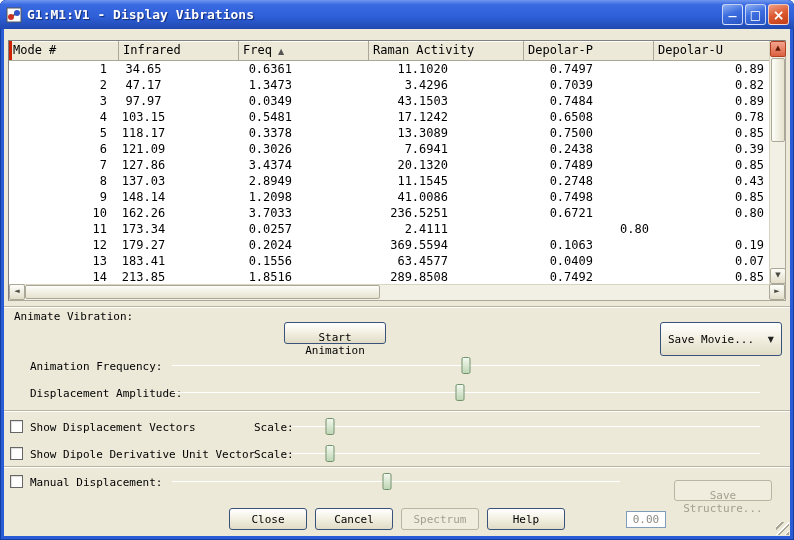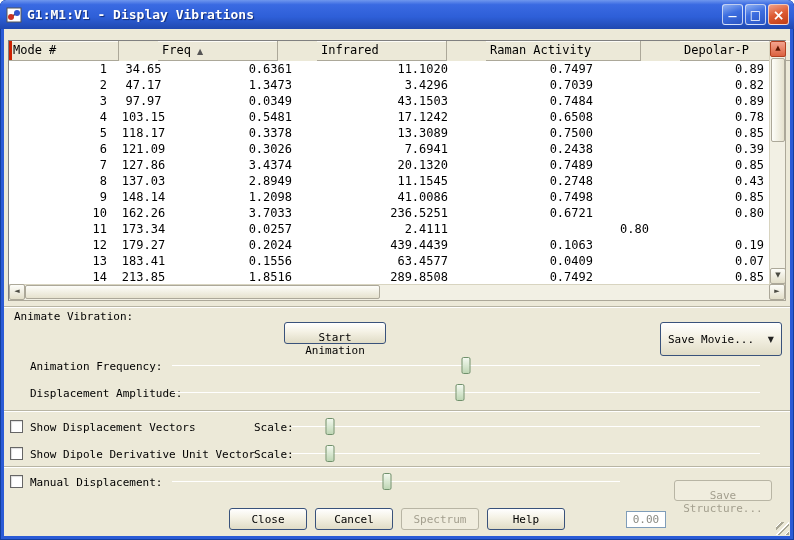--- a/index.html
+++ b/index.html
@@ -44,21 +44,20 @@
   }
   
   .tablewrap {
     position:absolute; left:4px; top:11px; width:778px; height:261px;
     background:#fff; border:1px solid; border-color:#808080 #ACA899 #ACA899 #808080;
   }
   .thead {
     position:absolute; left:0; top:0; right:16px; height:20px;
     display:grid; grid-template-columns:110px 120px 130px 155px 130px 1fr;
     background:#ECE9D8;
-    gap:39px;
   }
   .th {
     border-right:1px solid #ACA899; border-bottom:1px solid #ACA899;
     box-shadow:inset 0 1px 0 #FDFCF7;
     font-size:12px; line-height:19px; padding-left:4px;
     white-space:nowrap; overflow:hidden;
   }
   .th:last-child { border-right:none; }
   .sort { font-size:8px; color:#555; margin-left:6px; font-family:"DejaVu Sans",sans-serif; }
   .tbody { position:absolute; left:0; top:20px; right:16px; height:224px; overflow:hidden; background:#fff; }
@@ -168,22 +167,22 @@
       <span class="wbtn max">□</span>
       <span class="wbtn close">×</span>
     </span>
   </div>
 
   <div class="content">
 
     <div class="tablewrap">
       <div class="thead">
         <div class="th"><span>Mode #</span></div>
+        <div class="th"><span>Infrared</span></div>
         <div class="th"><span>Freq</span><span class="sort">▲</span></div>
-        <div class="th"><span>Infrared</span></div>
         <div class="th"><span>Raman Activity</span></div>
         <div class="th"><span>Depolar-P</span></div>
         <div class="th"><span>Depolar-U</span></div>
       </div>
       <div class="tbody">
           <div class="tr">
     <div class="td c1">1</div>
     <div class="td c2">34.65</div>
     <div class="td c3">0.6361</div>
     <div class="td c4">11.1020</div>
@@ -266,21 +265,21 @@
     <div class="td c1">11</div>
     <div class="td c2">173.34</div>
     <div class="td c3">0.0257</div>
     <div class="td c4">2.4111</div>
     <div class="td c6">0.80</div>
   </div>
           <div class="tr">
     <div class="td c1">12</div>
     <div class="td c2">179.27</div>
     <div class="td c3">0.2024</div>
-    <div class="td c4">439.4439</div>
+    <div class="td c4">369.5594</div>
     <div class="td c5">0.1063</div>
     <div class="td c6">0.19</div>
   </div>
           <div class="tr">
     <div class="td c1">13</div>
     <div class="td c2">183.41</div>
     <div class="td c3">0.1556</div>
     <div class="td c4">63.4577</div>
     <div class="td c5">0.0409</div>
     <div class="td c6">0.07</div>

